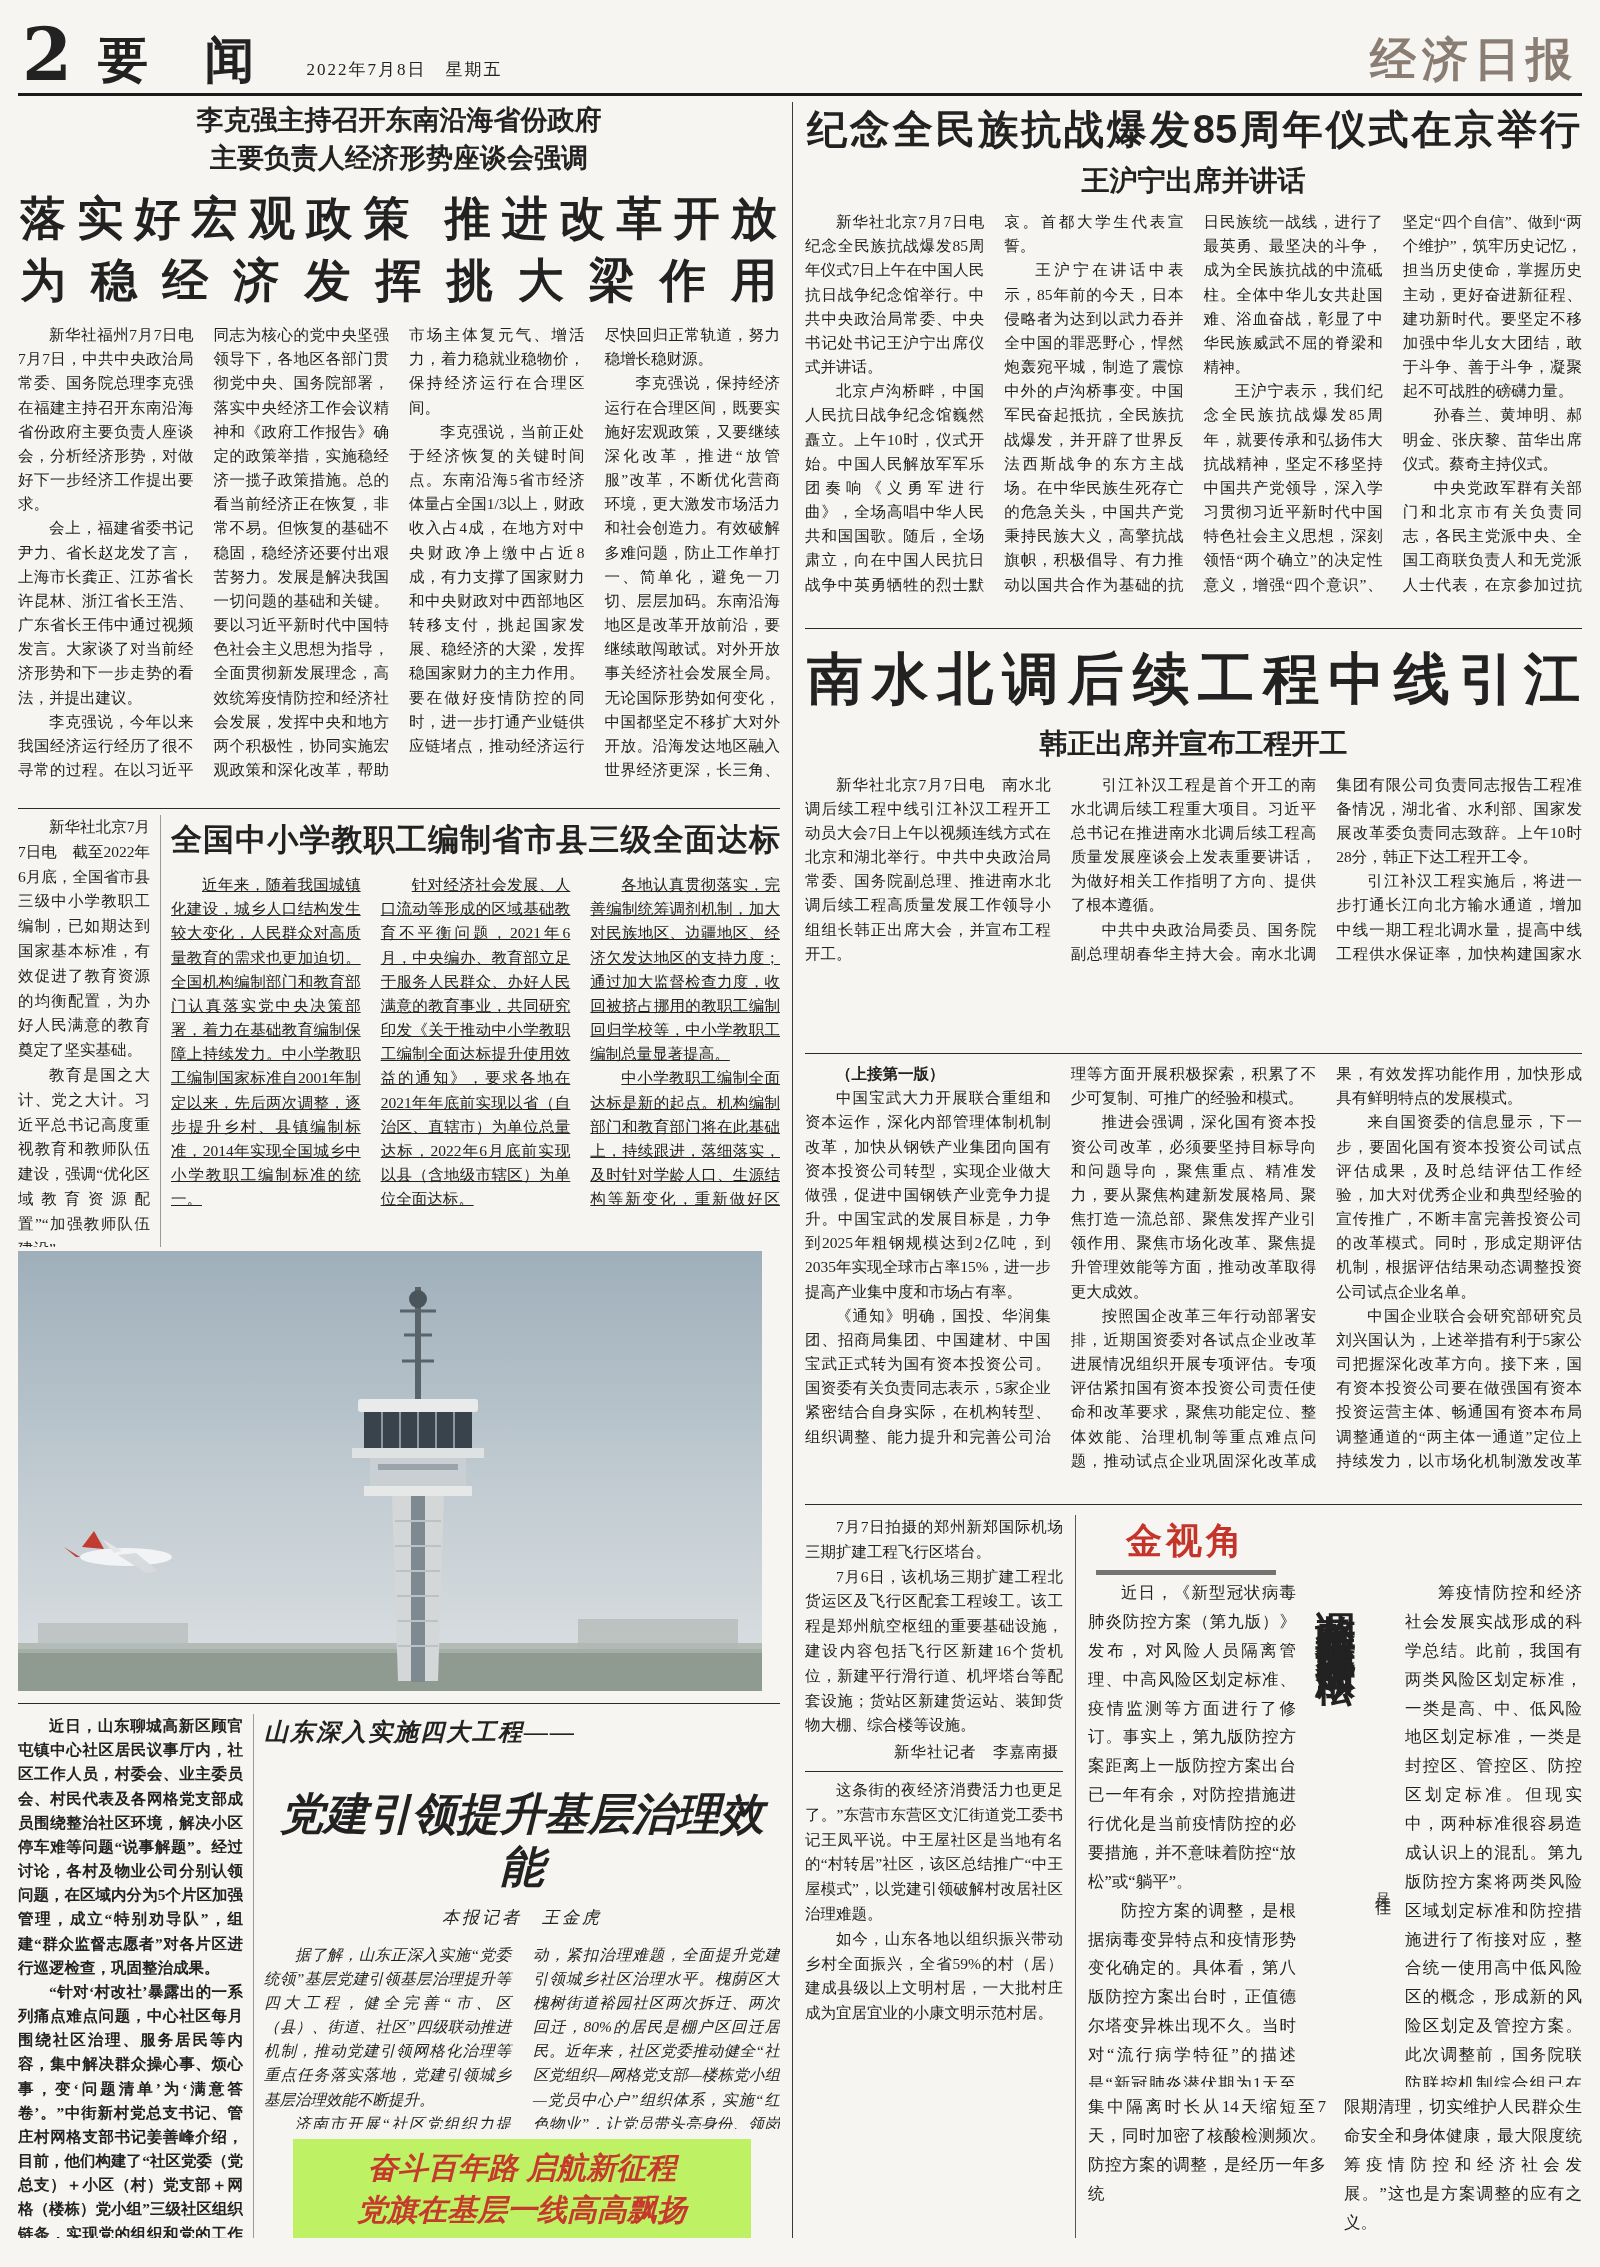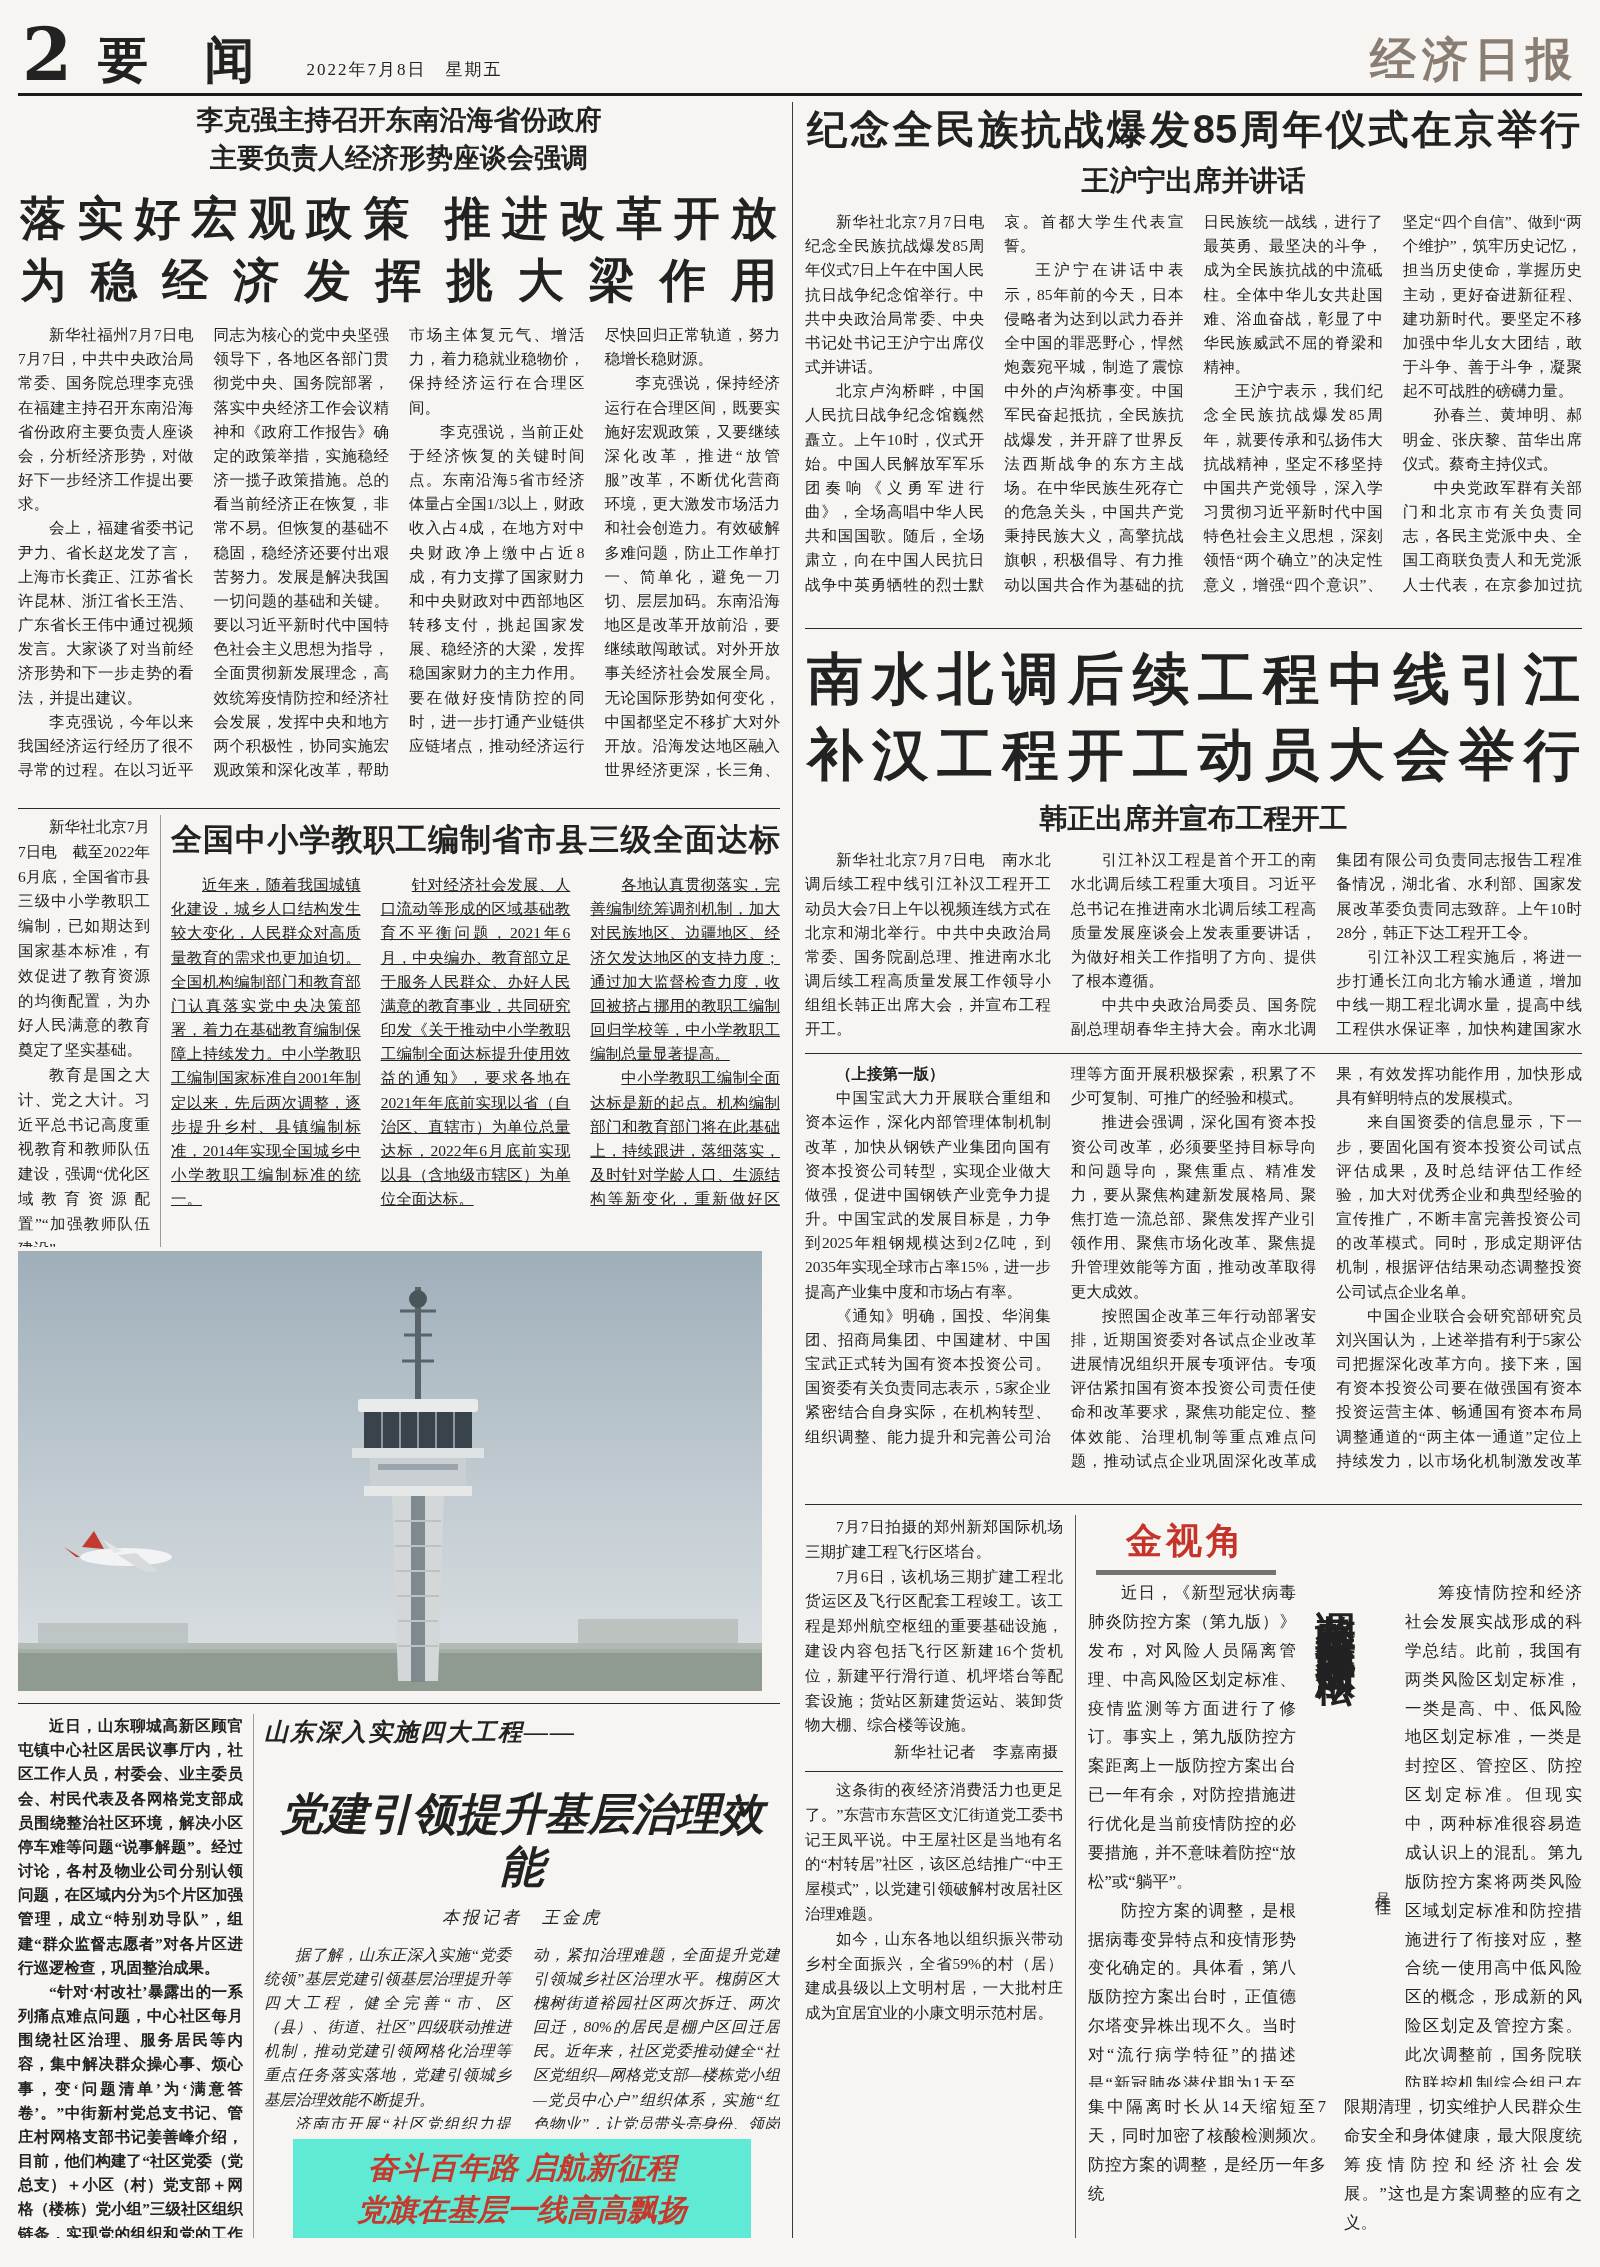--- a/index.html
+++ b/index.html
@@ -40,21 +40,21 @@
   .jzg-lead p{margin:0;text-indent:2em;}
   .jzg-main{flex:1;min-width:0;}
   .jzg-hl{font-size:31px;font-weight:900;text-align:justify;text-align-last:justify;font-family:"Liberation Sans",sans-serif;margin:4px 0 12px;}
   .sec-photo{height:446px;overflow:hidden;padding-top:4px;}
   .sec-sd{flex:1;display:flex;overflow:hidden;padding-top:4px;}
   .sd-left{width:225px;flex:none;overflow:hidden;font-weight:bold;}
   .sd-main{flex:1;min-width:0;display:flex;flex-direction:column;font-style:italic;}
   .sd-kicker{font-size:24px;font-weight:bold;letter-spacing:2px;margin:2px 0 4px;}
   .sd-hl{font-size:44px;font-weight:900;text-align:center;font-family:"Liberation Sans",sans-serif;line-height:1.2;margin-top:36px;}
   .sd-body{height:252px;margin-top:4px;}
-  .banner{margin:10px auto 0;width:446px;background:#5eead4;color:#c63a2d;text-align:center;font-weight:900;font-family:"Liberation Sans",sans-serif;font-size:30px;line-height:1.38;padding:8px 6px;}
+  .banner{margin:10px auto 0;width:446px;background:#bef264;color:#c63a2d;text-align:center;font-weight:900;font-family:"Liberation Sans",sans-serif;font-size:30px;line-height:1.38;padding:8px 6px;}
   .sec-kz{height:520px;overflow:hidden;}
   .sec-nsbd{height:412px;overflow:hidden;}
   .sec-gz{height:436px;overflow:hidden;padding-top:2px;}
   .rbot{flex:1;display:flex;overflow:hidden;padding-top:4px;}
   .capcol{width:258px;flex:none;overflow:hidden;font-size:15.5px;line-height:1.6;text-align:justify;}
   .capcol p{margin:0;text-indent:2em;}
   .cap-credit{text-align:right;text-indent:0 !important;letter-spacing:1px;padding-right:4px;margin-top:2px !important;}
   
   .jsj{flex:1;min-width:0;display:flex;flex-direction:column;overflow:hidden;}
   .jsj-label{color:#c5342a;font-weight:900;font-size:36px;text-align:center;width:180px;margin:2px 0 4px 8px;border-bottom:5px solid #737373;padding-bottom:4px;font-family:"Liberation Sans",sans-serif;letter-spacing:4px;}
@@ -212,21 +212,20 @@
           <p>王沪宁表示，我们纪念全民族抗战爆发85周年，就要传承和弘扬伟大抗战精神，坚定不移坚持中国共产党领导，深入学习贯彻习近平新时代中国特色社会主义思想，深刻领悟“两个确立”的决定性意义，增强“四个意识”、坚定“四个自信”、做到“两个维护”，筑牢历史记忆，担当历史使命，掌握历史主动，更好奋进新征程、建功新时代。要坚定不移加强中华儿女大团结，敢于斗争、善于斗争，凝聚起不可战胜的磅礴力量。</p>
           <p>孙春兰、黄坤明、郝明金、张庆黎、苗华出席仪式。蔡奇主持仪式。</p>
           <p>中央党政军群有关部门和北京市有关负责同志，各民主党派中央、全国工商联负责人和无党派人士代表，在京参加过抗日战争的老战士老同志代表及抗战将领亲属代表、抗战烈士遗属代表，首都各界群众代表等约300人参加仪式。</p>
         </div>
       </div>
 
       <hr class="hr">
 
       <div class="sec-nsbd">
         <div class="hl-huge" style="margin:6px 2px 0;">南水北调后续工程中线引江</div>
-        <div class="hl-huge" style="margin:0 2px 6px;">补汉工程开工动员大会举行</div>
         <div class="subhead">韩正出席并宣布工程开工</div>
         <div class="body c3" style="height:196px;">
           <p>新华社北京7月7日电　南水北调后续工程中线引江补汉工程开工动员大会7日上午以视频连线方式在北京和湖北举行。中共中央政治局常委、国务院副总理、推进南水北调后续工程高质量发展工作领导小组组长韩正出席大会，并宣布工程开工。</p>
           <p>引江补汉工程是首个开工的南水北调后续工程重大项目。习近平总书记在推进南水北调后续工程高质量发展座谈会上发表重要讲话，为做好相关工作指明了方向、提供了根本遵循。</p>
           <p>中共中央政治局委员、国务院副总理胡春华主持大会。南水北调集团有限公司负责同志报告工程准备情况，湖北省、水利部、国家发展改革委负责同志致辞。上午10时28分，韩正下达工程开工令。</p>
           <p>引江补汉工程实施后，将进一步打通长江向北方输水通道，增加中线一期工程北调水量，提高中线工程供水保证率，加快构建国家水网主骨架和大动脉，同时有利于提升汉江流域水资源调配能力、改善汉江中下游水生态环境。</p>
 
         </div>
       </div>
 

